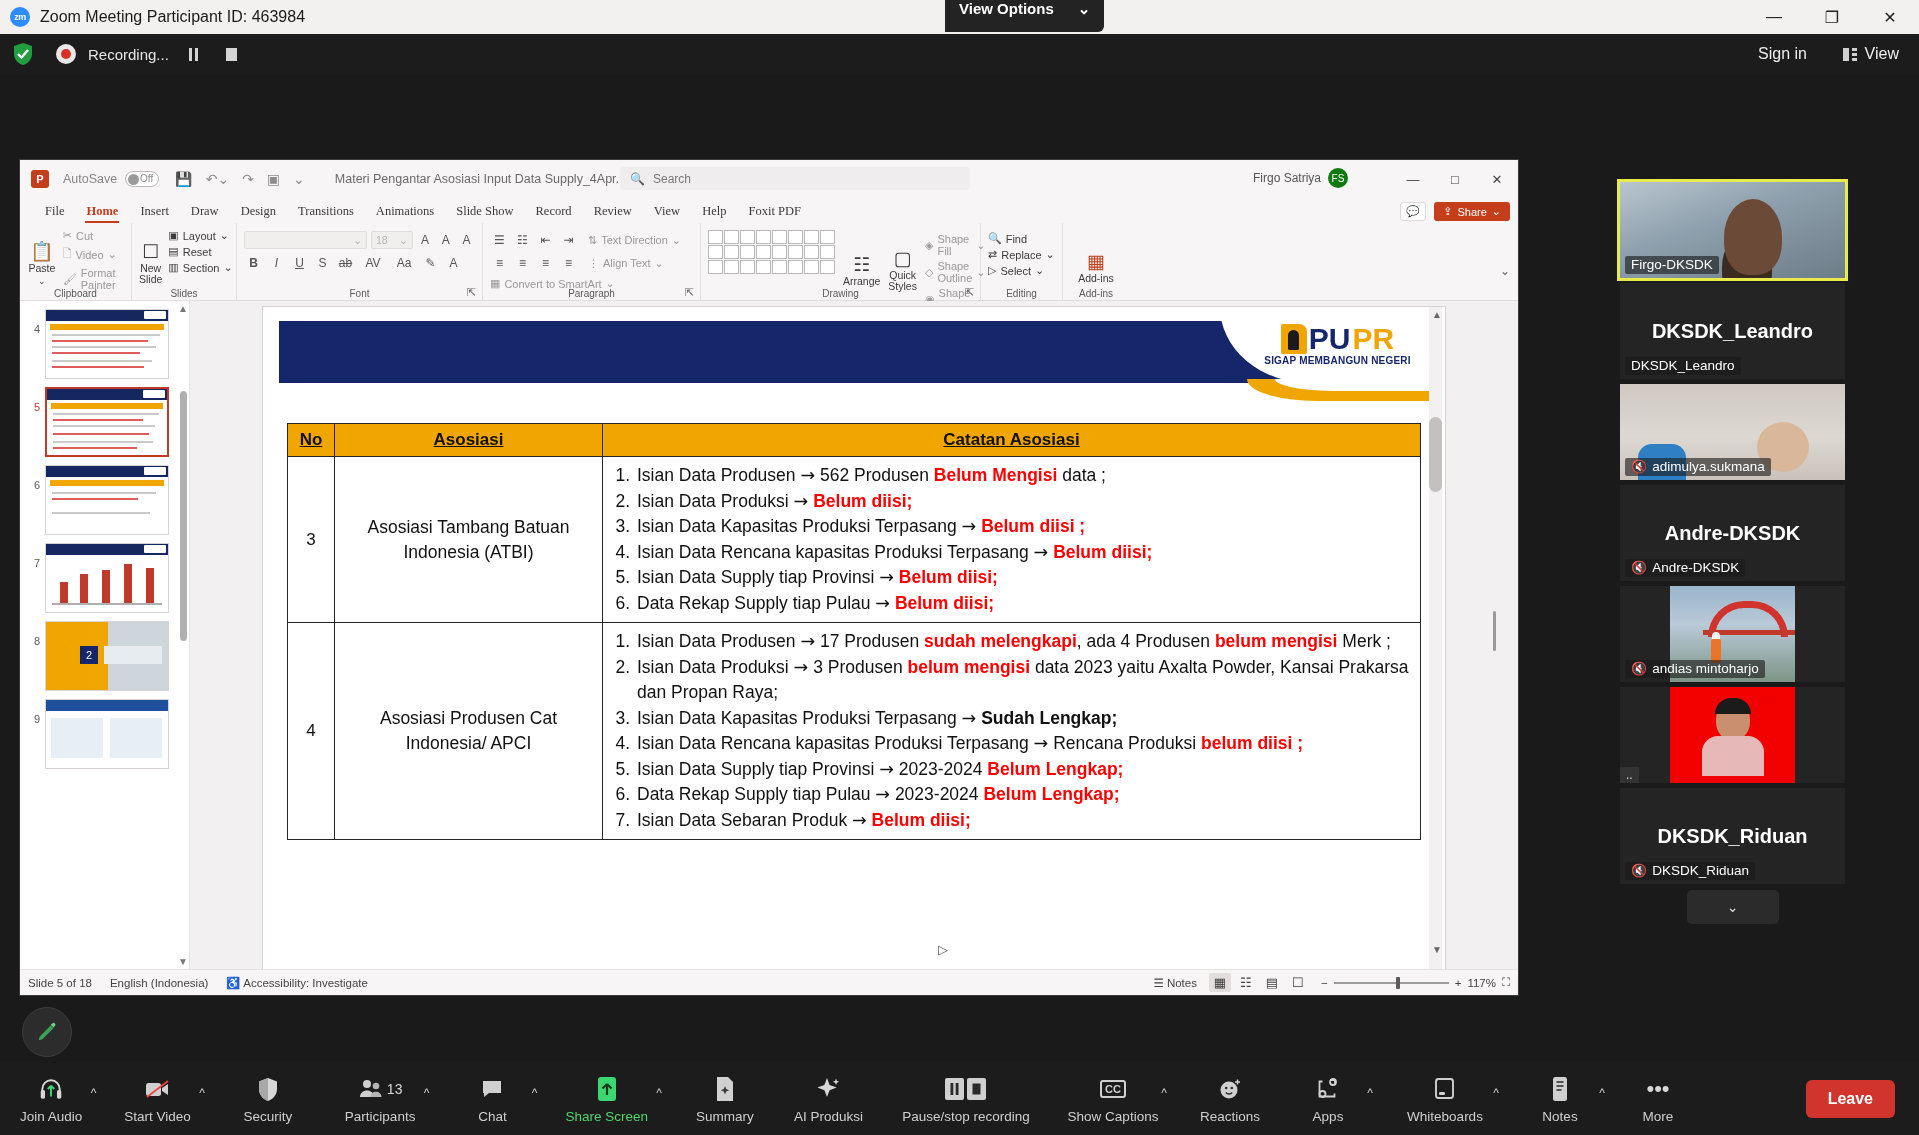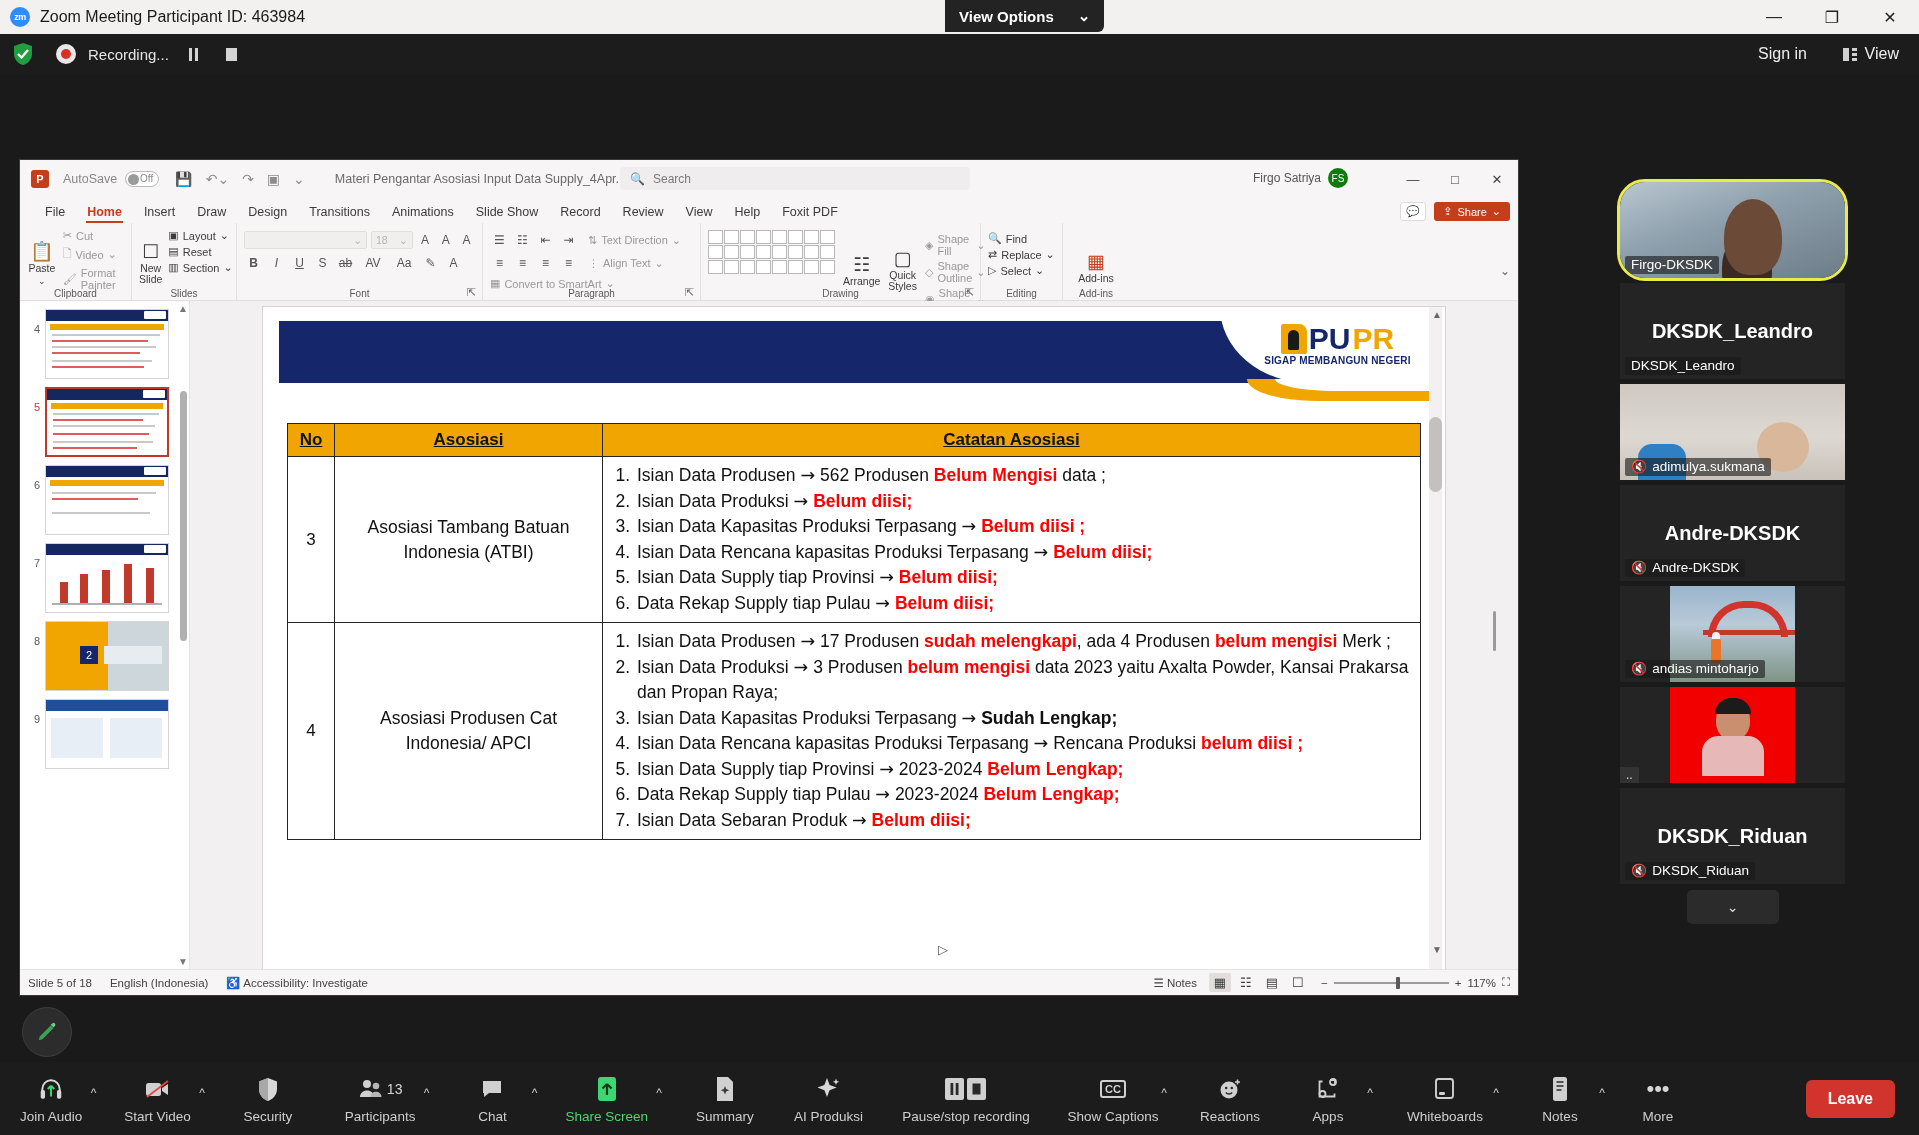--- a/index.html
+++ b/index.html
@@ -7,21 +7,21 @@
     font-family:"Liberation Sans", sans-serif; }
 
   
   .zoom-titlebar{position:absolute;left:0;top:0;width:1919px;height:34px;background:#f3f0f0;display:flex;align-items:center;}
   .zm-logo{width:20px;height:20px;border-radius:50%;background:#2d8cff;color:#fff;font-size:9px;font-weight:bold;
     display:flex;align-items:center;justify-content:center;margin-left:10px;letter-spacing:-0.5px;}
   .zm-title{font-size:16px;color:#1a1a1a;margin-left:10px;}
   .zm-green{position:absolute;left:641px;top:0;height:32px;background:#2ecc5a;color:#0d2116;
     font-size:15px;font-weight:bold;display:flex;align-items:center;padding:0 16px;}
   .zm-viewopt{position:absolute;left:945px;top:0;height:32px;background:#232323;color:#fff;font-size:15px;font-weight:bold;
-    display:flex;align-items:center;padding:0 14px;border-radius:0 0 6px 0;gap:24px;}
+    display:flex;padding:0 14px;border-radius:0 0 6px 0;gap:24px;}
   .win-ctrls{position:absolute;right:0;top:0;height:34px;display:flex;}
   .win-btn{width:58px;height:34px;display:flex;align-items:center;justify-content:center;color:#222;}
 
   
   .zoom-subbar{position:absolute;left:0;top:34px;width:1919px;height:40px;background:#1c1c1c;display:flex;align-items:center;}
   .shield{width:22px;height:24px;margin-left:12px;position:relative;}
   .rec-group{display:flex;align-items:center;gap:12px;margin-left:22px;}
   .rec-dot{width:20px;height:20px;border-radius:50%;background:#e8e8e8;display:flex;align-items:center;justify-content:center;}
   .rec-dot i{display:block;width:10px;height:10px;border-radius:50%;background:#d93025;}
   .rec-txt{color:#e6e6e6;font-size:15px;}
@@ -50,21 +50,21 @@
   .saved{font-size:12.5px;color:#6a6a6a;margin-left:8px;}
   .ppt-search{position:absolute;left:600px;top:7px;width:350px;height:23px;background:#efeded;border-radius:4px;
     display:flex;align-items:center;padding-left:10px;font-size:12px;color:#7a7a7a;gap:8px;}
   .ppt-user{position:absolute;right:170px;top:8px;font-size:12px;color:#555;display:flex;align-items:center;gap:7px;}
   .avatar{width:20px;height:20px;border-radius:50%;background:#0f7b0f;color:#fff;font-size:10px;
     display:flex;align-items:center;justify-content:center;}
   .ppt-wc{position:absolute;right:0;top:0;height:38px;display:flex;}
   .ppt-wc div{width:42px;height:38px;display:flex;align-items:center;justify-content:center;color:#444;font-size:13px;}
 
   .ppt-tabs{height:25px;background:#f7f5f5;display:flex;align-items:flex-end;padding-left:14px;gap:0;position:relative;}
-  .ptab{font-size:12.5px;color:#3b3b3b;padding:0 11px 4px;position:relative;white-space:nowrap;}
+  .ptab{font-size:12.5px;color:#3b3b3b;padding:0 11px 4px;position:relative;white-space:nowrap;font-family:Liberation Serif, serif;}
   .ptab.active{color:#c43e1c;font-weight:600;}
   .ptab.active::after{content:"";position:absolute;left:10px;right:10px;bottom:0;height:2px;background:#c43e1c;}
   .ppt-right-top{position:absolute;right:8px;bottom:2px;display:flex;gap:8px;align-items:center;}
   .cmt-btn{width:26px;height:19px;border:1px solid #dcdcdc;border-radius:3px;background:#fff;display:flex;align-items:center;justify-content:center;font-size:11px;color:#444;}
   .share-btn{height:19px;background:#c43e1c;color:#fff;border-radius:3px;font-size:11px;display:flex;align-items:center;padding:0 9px;gap:5px;}
 
   .ribbon{height:78px;background:#f7f5f5;border-bottom:1px solid #e2dede;display:flex;position:relative;font-size:11px;color:#3c3c3c;}
   .rgroup{height:78px;border-right:1px solid #e4e0e0;padding:3px 7px 0;position:relative;display:flex;flex-direction:column;}
   .rglabel{position:absolute;bottom:2px;left:0;right:0;text-align:center;font-size:10px;color:#5a5a5a;}
   .rgbody{display:flex;gap:6px;flex:1;}
@@ -145,21 +145,21 @@
   .ztrack{width:115px;height:2px;background:#9b9b9b;position:relative;}
   .zknob{position:absolute;left:62px;top:-5px;width:4px;height:12px;background:#5a5a5a;border-radius:1px;}
 
   
   .pencil{position:absolute;left:22px;top:1007px;width:50px;height:50px;border-radius:50%;background:#2c2c2c;
     display:flex;align-items:center;justify-content:center;border:1px solid #3d3d3d;}
 
   
   .rail{position:absolute;left:1620px;top:182px;width:225px;bottom:60px;}
   .tile{width:225px;height:96px;background:#242424;position:relative;margin-bottom:5px;overflow:hidden;}
-  .tile.active{outline:3px solid #e8eb4a;border-radius:25px;}
+  .tile.active{outline:3px solid #e8eb4a;}
   .tile .nm{position:absolute;left:5px;bottom:4px;background:rgba(26,26,26,.62);color:#fff;font-size:13.5px;
     padding:1px 6px 2px;display:flex;align-items:center;gap:5px;border-radius:2px;max-width:216px;white-space:nowrap;overflow:hidden;}
   .tile .big{position:absolute;left:0;right:0;top:0;bottom:0;display:flex;align-items:center;justify-content:center;
     color:#fff;font-size:20px;font-weight:bold;}
   .mute{color:#ef4b4b;font-size:13px;line-height:13px;}
   .ph{position:absolute;left:0;right:0;top:0;bottom:0;}
   .ph.firgo{background:linear-gradient(160deg,#b9c6cf 0%,#8ea0ad 42%,#6d7d88 100%);}
   .ph.firgo::after{content:"";position:absolute;left:46%;top:18%;width:58px;height:76px;border-radius:50% 50% 42% 42%;
     background:#6b4a38;box-shadow:-6px 30px 0 -4px #3a2a22;}
   .ph.adi{background:linear-gradient(180deg,#cfc9c2 0%,#ddd8d2 55%,#c9c2ba 100%);}

